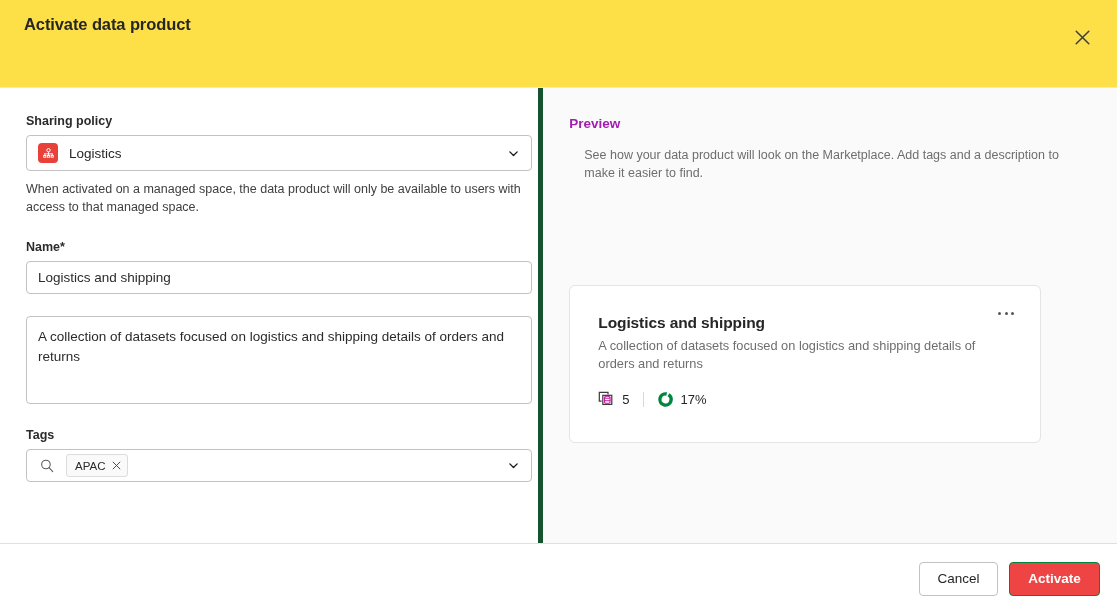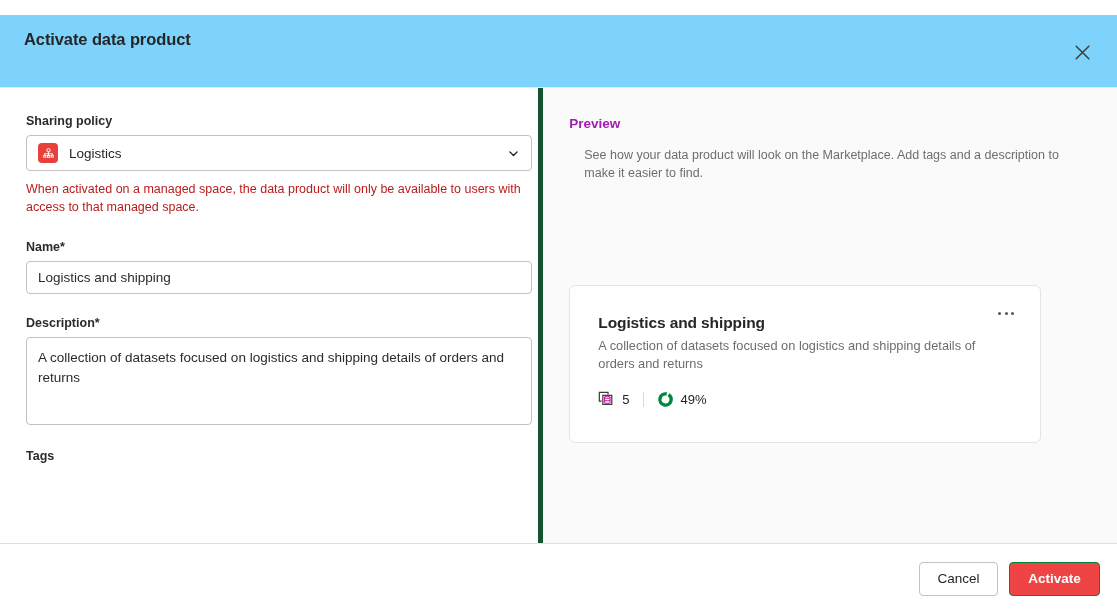--- a/index.html
+++ b/index.html
@@ -19,28 +19,27 @@
     width: 1117px;
     height: 613px;
     display: flex;
     flex-direction: column;
     background: #ffffff;
     position: relative;
   }
 
   
   .header {
-    height: 73px;
+    height: 88px;
     box-sizing: border-box;
     border-bottom: 1px solid #e8e8e8;
     padding: 14px 24px 0 24px;
     position: relative;
     flex: 0 0 auto;
-    background: #7dd3fc;
-    margin-top: 15px;
+    background: #fde047;
   }
   .header-title {
     font-size: 16.5px;
     font-weight: bold;
     color: #262626;
     letter-spacing: -0.1px;
     margin: 0 0 3px 0;
     line-height: 1.25;
   }
   .header-subtitle {
@@ -132,21 +131,21 @@
   .chev {
     flex: 0 0 auto;
     display: flex;
     align-items: center;
     justify-content: center;
     width: 16px;
     height: 16px;
   }
   .help-text {
     font-size: 12.5px;
-    color: #b91c1c;
+    color: #404040;
     line-height: 1.45;
     width: 500px;
     margin: 9px 0 0 0;
   }
   .text-input {
     height: 33px;
     display: flex;
     align-items: center;
     padding: 0 11px;
     font-size: 13.5px;
@@ -367,28 +366,49 @@
       <div class="gap-a"></div>
 
       <div class="field">
         <span class="field-label">Name*</span>
         <div class="text-input" placeholder="Name">Logistics and shipping</div>
       </div>
 
       <div class="gap-b"></div>
 
       <div class="field">
-        <span class="field-label">Description*</span>
         <div class="textarea-box" placeholder="Description">A collection of datasets focused on logistics and shipping details of orders and returns</div>
       </div>
 
       <div class="gap-c"></div>
 
       <div class="field">
         <span class="field-label">Tags</span>
+        <div class="tags-box">
+          <span class="search-icon-wrap">
+            <svg width="16" height="16" viewBox="0 0 18 18">
+              <circle cx="7.8" cy="7.3" r="4.8" fill="none" stroke="#5a5a5a" stroke-width="1.2"></circle>
+              <path d="M11.3 10.9 L15.4 15.3" stroke="#5a5a5a" stroke-width="1.2" stroke-linecap="round"></path>
+            </svg>
+          </span>
+          <span class="tag-chip">
+            <span>APAC</span>
+            <span class="chip-x">
+              <svg width="9" height="9" viewBox="0 0 10 10">
+                <path d="M1.2 1.2 L8.8 8.8 M8.8 1.2 L1.2 8.8" stroke="#4a4a4a" stroke-width="1.1" stroke-linecap="round"></path>
+              </svg>
+            </span>
+          </span>
+          <span class="tags-spacer"></span>
+          <span class="chev">
+            <svg width="13" height="13" viewBox="0 0 16 16">
+              <path d="M3.5 6 L8 10.4 L12.5 6" stroke="#1a1a1a" stroke-width="1.7" fill="none" stroke-linecap="round" stroke-linejoin="round"></path>
+            </svg>
+          </span>
+        </div>
       </div>
 
     </div>
 
     <div class="preview-pane">
       <div class="preview-title">Preview</div>
       <p class="preview-desc">See how your data product will look on the Marketplace. Add tags and a description to make it easier to find.</p>
 
       <div class="preview-card">
         <div class="card-menu">
@@ -414,21 +434,21 @@
           </div>
 
           <div class="stat-sep"></div>
 
           <div class="stat">
             <span class="ico">
               <svg width="17" height="17" viewBox="0 0 20 20">
                 <circle cx="10" cy="10" r="6.6" fill="none" stroke="#00873d" stroke-width="4" stroke-dasharray="38.1 41.5" stroke-dashoffset="-2.0" transform="rotate(-75 10 10)" stroke-linecap="butt"></circle>
               </svg>
             </span>
-            <span>49%</span>
+            <span>17%</span>
           </div>
         </div>
       </div>
     </div>
 
   </div>
 
   <div class="footer">
     <button class="btn btn-cancel">Cancel</button>
     <button class="btn btn-activate">Activate</button>

